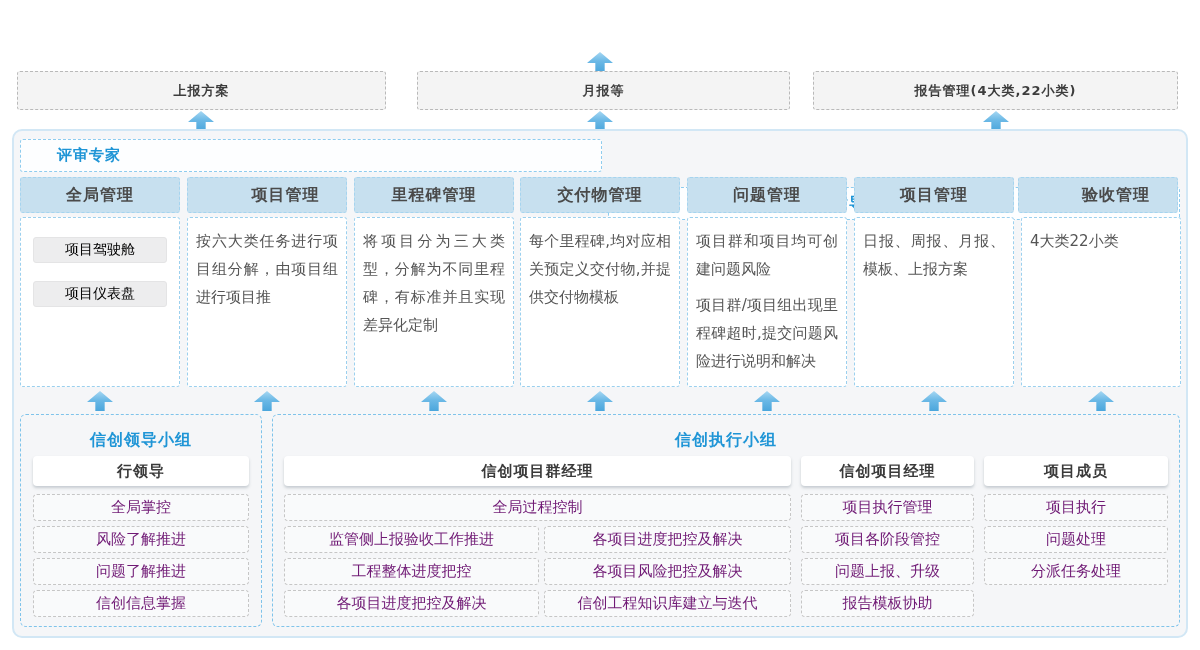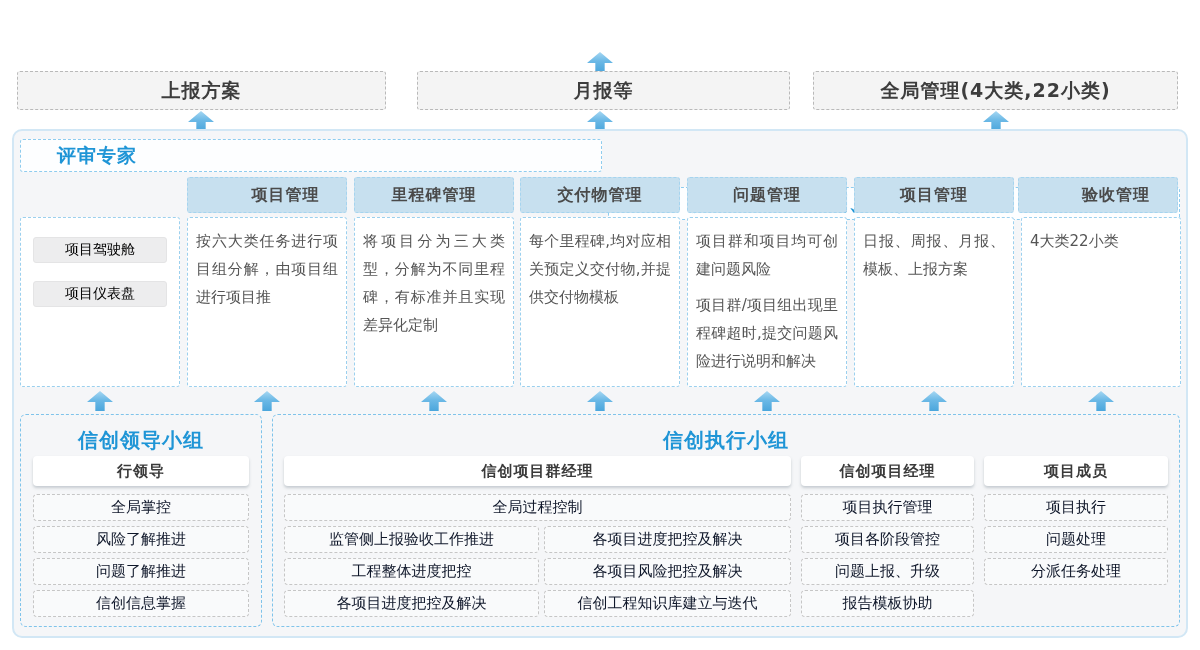--- a/index.html
+++ b/index.html
@@ -7,81 +7,82 @@
   .page { position:relative; width:1200px; height:650px; background:#ffffff; overflow:hidden; }
 
   
   .reg-box { position:absolute; left:417px; top:13px; width:375px; height:40px;
     background:#e4edf6; border-radius:5px; display:flex; align-items:center; justify-content:center;
     font-size:20px; font-weight:bold; color:#0c55a5; letter-spacing:1px; }
 
   
   .top-box { position:absolute; top:71px; height:39px; background:#f4f4f4;
     border:1px dashed #b9b9b9; border-radius:3px; display:flex; align-items:center; justify-content:center;
-    font-size:19px; font-weight:bold; color:#3d3d3d; letter-spacing:1px; }
+    font-size:13px; font-weight:bold; color:#3d3d3d; letter-spacing:1px; }
 
   
   .arrow { position:absolute; width:26px; height:20px;
     background:linear-gradient(180deg,#a6d7f2 0%,#6cb9e6 45%,#4ba6dc 100%);
     clip-path:polygon(50% 0, 100% 55%, 68% 55%, 68% 100%, 32% 100%, 32% 55%, 0 55%); }
 
   
   .panel { position:absolute; left:12px; top:129px; width:1176px; height:509px;
     background:#f5f6f8; border:2px solid #d2e7f5; border-radius:10px; }
 
   
   .hdr-box { position:absolute; top:139px; height:33px; background:#fdfeff;
     border:1px dashed #8fccee; border-radius:3px; display:flex; align-items:center;
-    font-size:19px; font-weight:bold; color:#1f95d6; letter-spacing:1px; }
+    font-size:15px; font-weight:bold; color:#1f95d6; letter-spacing:1px; }
 
   
   .col-head { position:absolute; top:177px; width:160px; height:36px; background:#c7e0ef;
     border:1px dashed #a5d4ef; border-radius:3px; display:flex; align-items:center; justify-content:center;
     font-size:16px; font-weight:bold; color:#4a4a4a; letter-spacing:1px; }
   .col-body { position:absolute; top:217px; width:160px; height:170px; background:#ffffff;
     border:1px dashed #9bd0ee; border-radius:3px; padding:9px 8px; }
   .col-body p { font-size:15px; line-height:28px; color:#555555; text-align:justify; margin-bottom:8px; }
   .mini { width:134px; height:26px; margin:10px auto 0; background:#ededee; border:1px solid #e4e4e5;
     border-radius:3px; display:flex; align-items:center; justify-content:center;
     font-size:14px; color:#000000; }
   .mini + .mini { margin-top:18px; }
 
   
   .group { position:absolute; top:414px; height:213px; border:1px dashed #7fc3ea; border-radius:6px; }
   .g-title { position:absolute; left:0; top:8px; width:100%; height:34px;
     display:flex; align-items:center; justify-content:center;
-    font-size:20px; font-weight:bold; color:#1f95d6; letter-spacing:1px; }
+    font-size:16px; font-weight:bold; color:#1f95d6; letter-spacing:1px; }
   .role { position:absolute; top:41px; height:30px; background:#ffffff; border-radius:4px;
     box-shadow:0 2px 3px rgba(90,105,120,.3); display:flex; align-items:center; justify-content:center;
     font-size:15px; font-weight:bold; color:#3a3a3a; letter-spacing:1px; }
   .item { position:absolute; height:27px; border:1px dashed #c6c6c6; border-radius:4px;
     background:rgba(255,255,255,.45); display:flex; align-items:center; justify-content:center;
-    font-size:15px; color:#0f172a; }
+    font-size:15px; color:#701a75; }
   .r1 { top:79px; } .r2 { top:111px; } .r3 { top:143px; } .r4 { top:175px; }
 </style>
 </head>
 <body>
 
 <div class="page">
 
   <div class="arrow" style="left:587px; top:52px;"></div>
 
   <div class="top-box" style="left:17px;  width:369px;">上报方案</div>
   <div class="top-box" style="left:417px; width:373px;">月报等</div>
-  <div class="top-box" style="left:813px; width:365px;">全局管理(4大类,22小类)</div>
+  <div class="top-box" style="left:813px; width:365px;">报告管理(4大类,22小类)</div>
 
   <div class="arrow" style="left:188px; top:111px;"></div>
   <div class="arrow" style="left:587px; top:111px;"></div>
   <div class="arrow" style="left:983px; top:111px;"></div>
 
   <div class="panel"></div>
 
   <div class="hdr-box" style="left:20px;  width:582px; padding-left:36px;">评审专家</div>
   <div class="hdr-box" style="left:608px; width:572px; padding-left:80px;margin-top:48px;">咨询、设计、规划、指导</div>
 
+  <div class="col-head" style="left:20px;">全局管理</div>
   <div class="col-body" style="left:20px;">
     <div class="mini">项目驾驶舱</div>
     <div class="mini">项目仪表盘</div>
   </div>
 
   <div class="col-head" style="left:187px;padding-left:37px;">项目管理</div>
   <div class="col-body" style="left:187px;">
     <p>按六大类任务进行项目组分解，由项目组进行项目推</p>
   </div>
 

